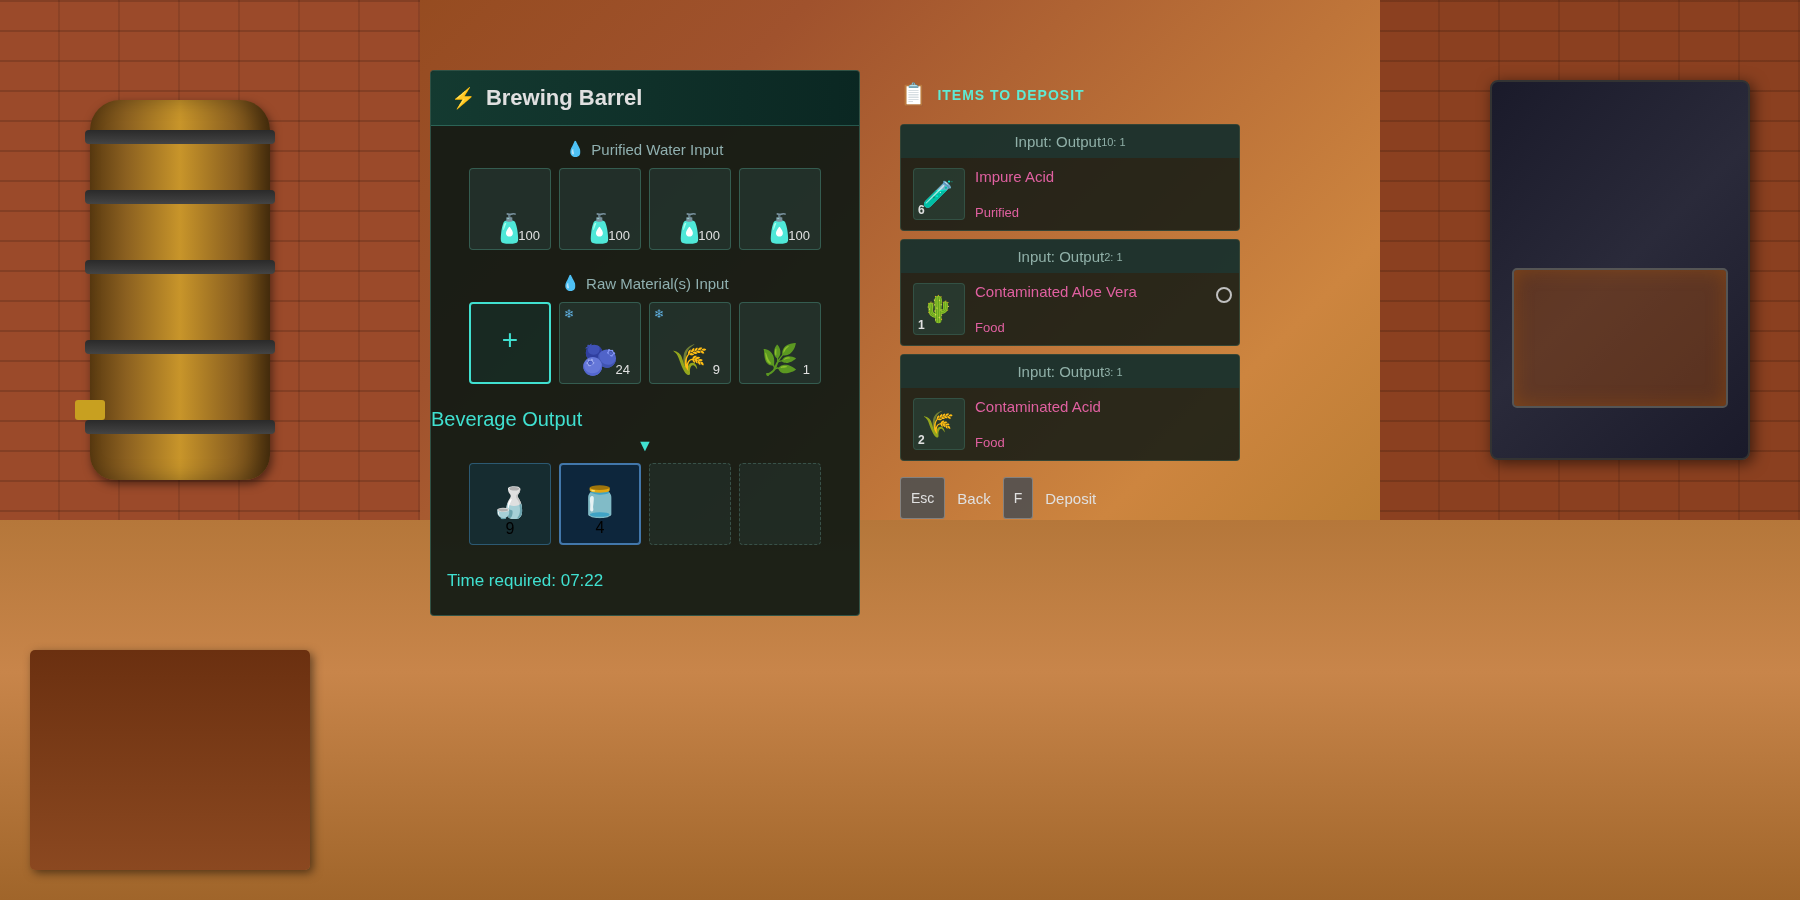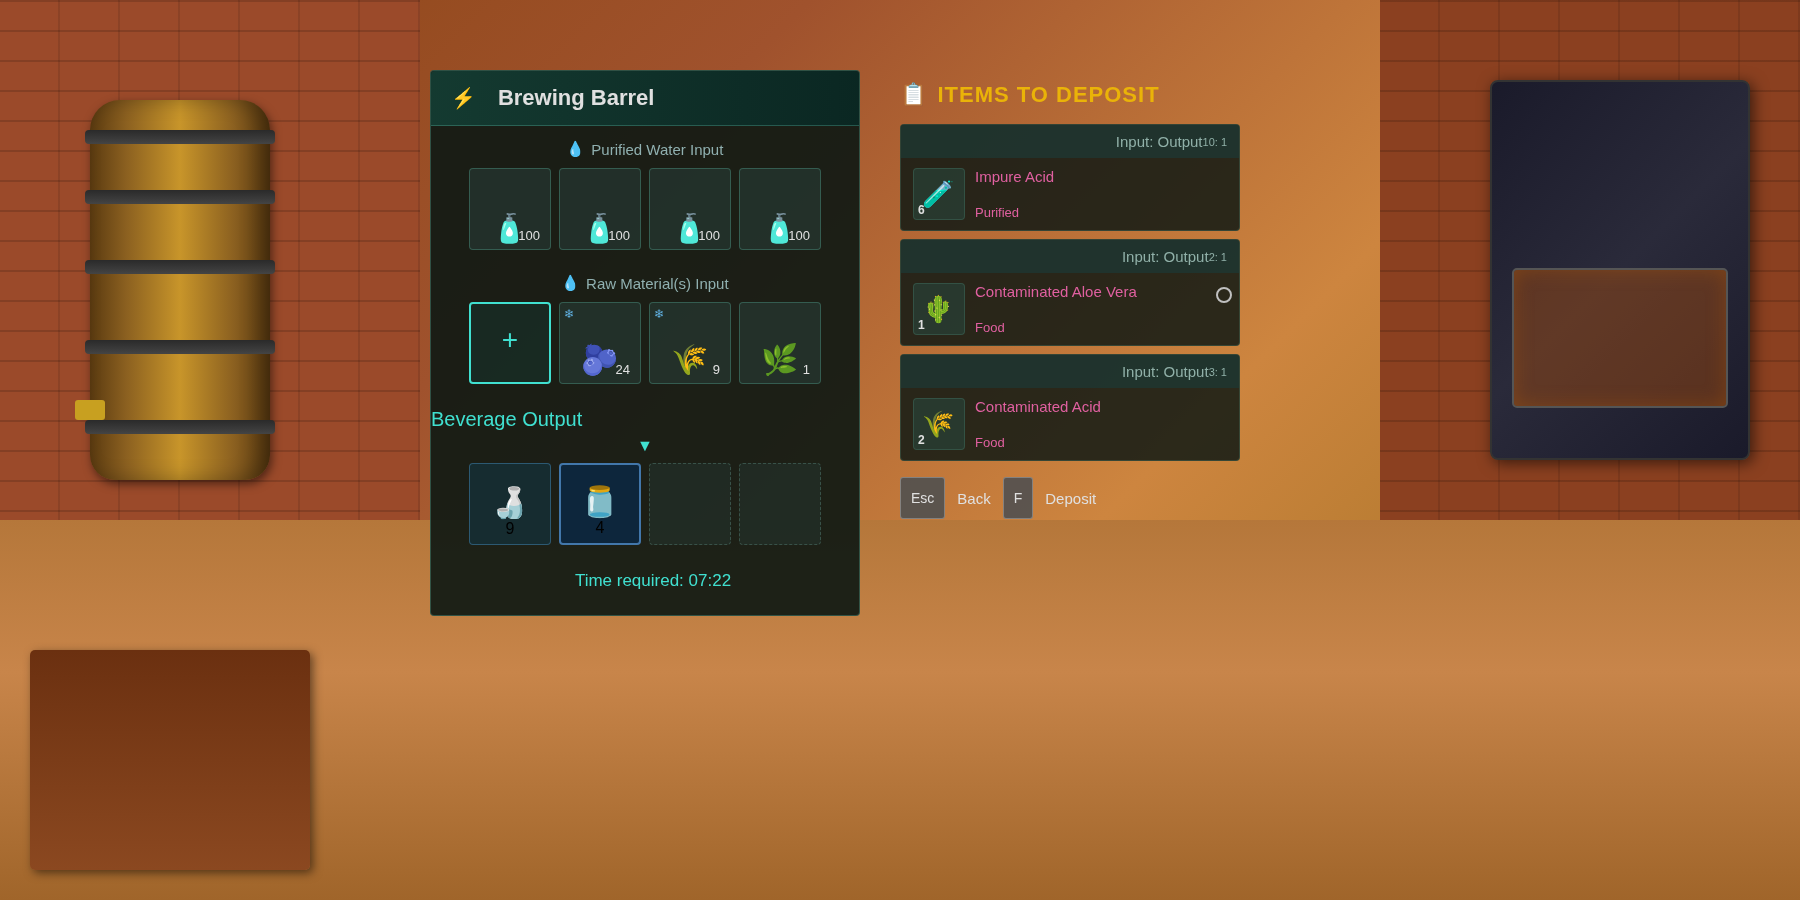--- a/index.html
+++ b/index.html
@@ -184,21 +184,20 @@
 
     .lightning-icon {
       color: #40e0d0;
       font-size: 20px;
     }
 
     .panel-title {
       color: #e0e0e0;
       font-size: 22px;
       font-weight: 600;
-      margin-left: 12px;
     }
 
     .section-label {
       color: #90b0b0;
       font-size: 15px;
       text-align: center;
       padding: 14px 0 10px 0;
       display: flex;
       align-items: center;
       justify-content: center;
@@ -298,21 +297,20 @@
     }
 
     .output-slot.selected {
       background: rgba(10, 40, 70, 0.8);
       border: 2px solid rgba(80, 140, 200, 0.8);
     }
 
     .time-required {
       color: #40e0d0;
       font-size: 17px;
-      text-align: center;
       padding: 16px 0 4px 16px;
     }
 
     
     .deposit-panel {
       position: absolute;
       left: 900px;
       top: 70px;
       width: 340px;
     }
@@ -323,22 +321,22 @@
       gap: 10px;
       padding: 12px 0 16px 0;
     }
 
     .deposit-icon {
       color: #c0c0c0;
       font-size: 22px;
     }
 
     .deposit-title {
-      color: #eab308;
-      font-size: 22px;
+      color: #5eead4;
+      font-size: 14px;
       font-weight: 700;
       letter-spacing: 1px;
     }
 
     .deposit-items {
       display: flex;
       flex-direction: column;
       gap: 8px;
     }
 
@@ -346,21 +344,21 @@
       background: rgba(15, 25, 20, 0.85);
       border: 1px solid rgba(80, 140, 120, 0.3);
       border-radius: 4px;
       overflow: hidden;
     }
 
     .deposit-row-header {
       background: rgba(30, 55, 50, 0.8);
       padding: 8px 12px;
       display: flex;
-      justify-content: flex-end;
+      justify-content: center;
       align-items: center;
     }
 
     .deposit-row-label {
       color: #90b0a8;
       font-size: 15px;
     }
 
     .deposit-row-ratio {
       color: #90b0a8;

